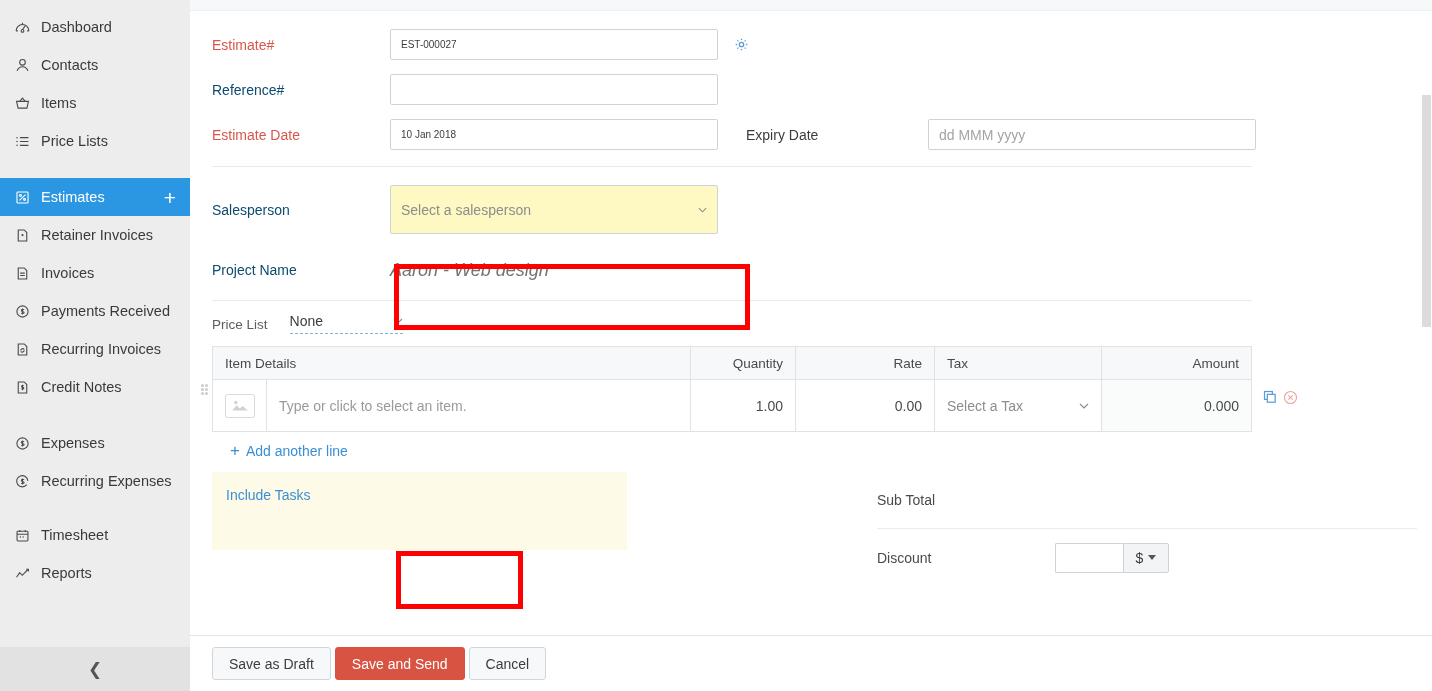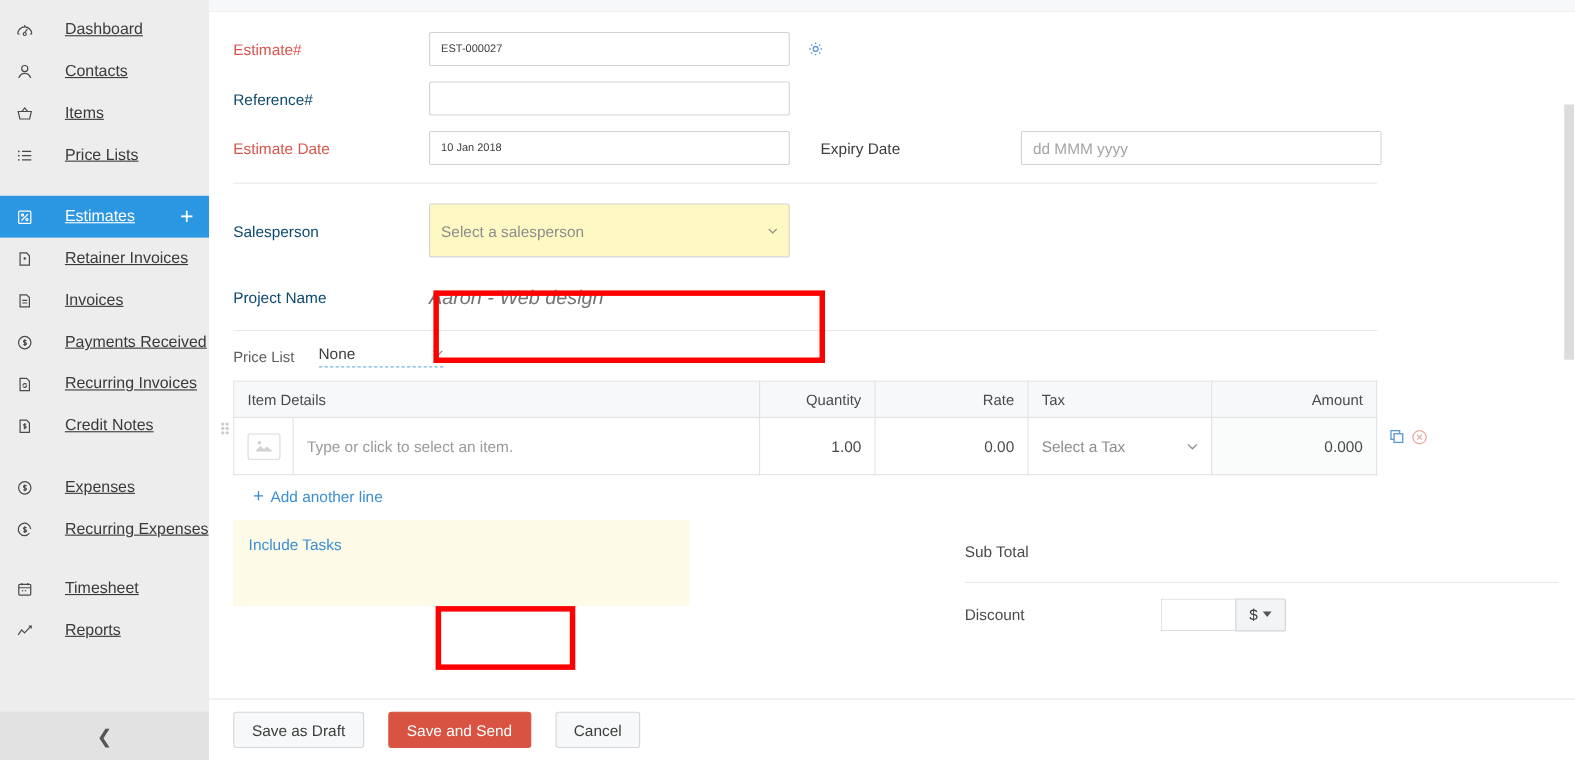--- a/index.html
+++ b/index.html
@@ -29,21 +29,21 @@
     cursor: pointer;
     position: relative;
   }
   .nav-item .ico {
     width: 22px; height: 18px;
     flex: 0 0 22px;
     display: flex; align-items: center; justify-content: flex-start;
     color: #4a4a4a;
   }
   .nav-item .ico svg { display: block; }
-  .nav-item .lbl { margin-left: 23px; white-space: nowrap; text-decoration: underline; }
+  .nav-item .lbl { margin-left: 5px; white-space: nowrap; }
   .nav-item.active {
     background: #2b97e3;
     color: #ffffff;
   }
   .nav-item.active .ico { color: #ffffff; }
   .nav-item .plus {
     margin-left: auto;
     font-size: 21px;
     line-height: 1;
     color: #ffffff;
@@ -328,21 +328,21 @@
 
   
   .footer {
     position: absolute;
     left: 0; right: 0; bottom: 0;
     height: 56px;
     background: #ffffff;
     border-top: 1px solid #e4e6e8;
     display: flex; align-items: center;
     padding-left: 22px;
-    gap: 22px;
+    gap: 4px;
     z-index: 30;
   }
   .btn {
     height: 33px;
     border-radius: 3px;
     font-size: 14px;
     padding: 0 16px;
     font-family: "Liberation Sans", sans-serif;
     cursor: pointer;
     border: 1px solid #d3d6d8;

